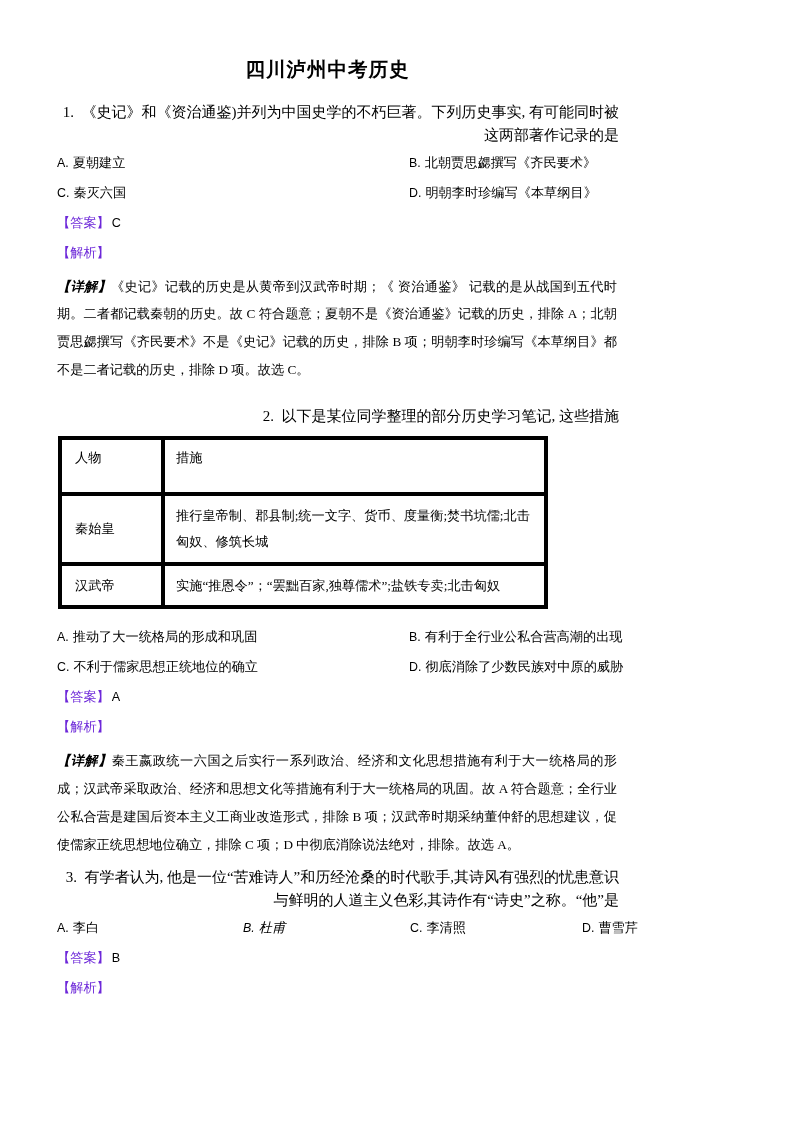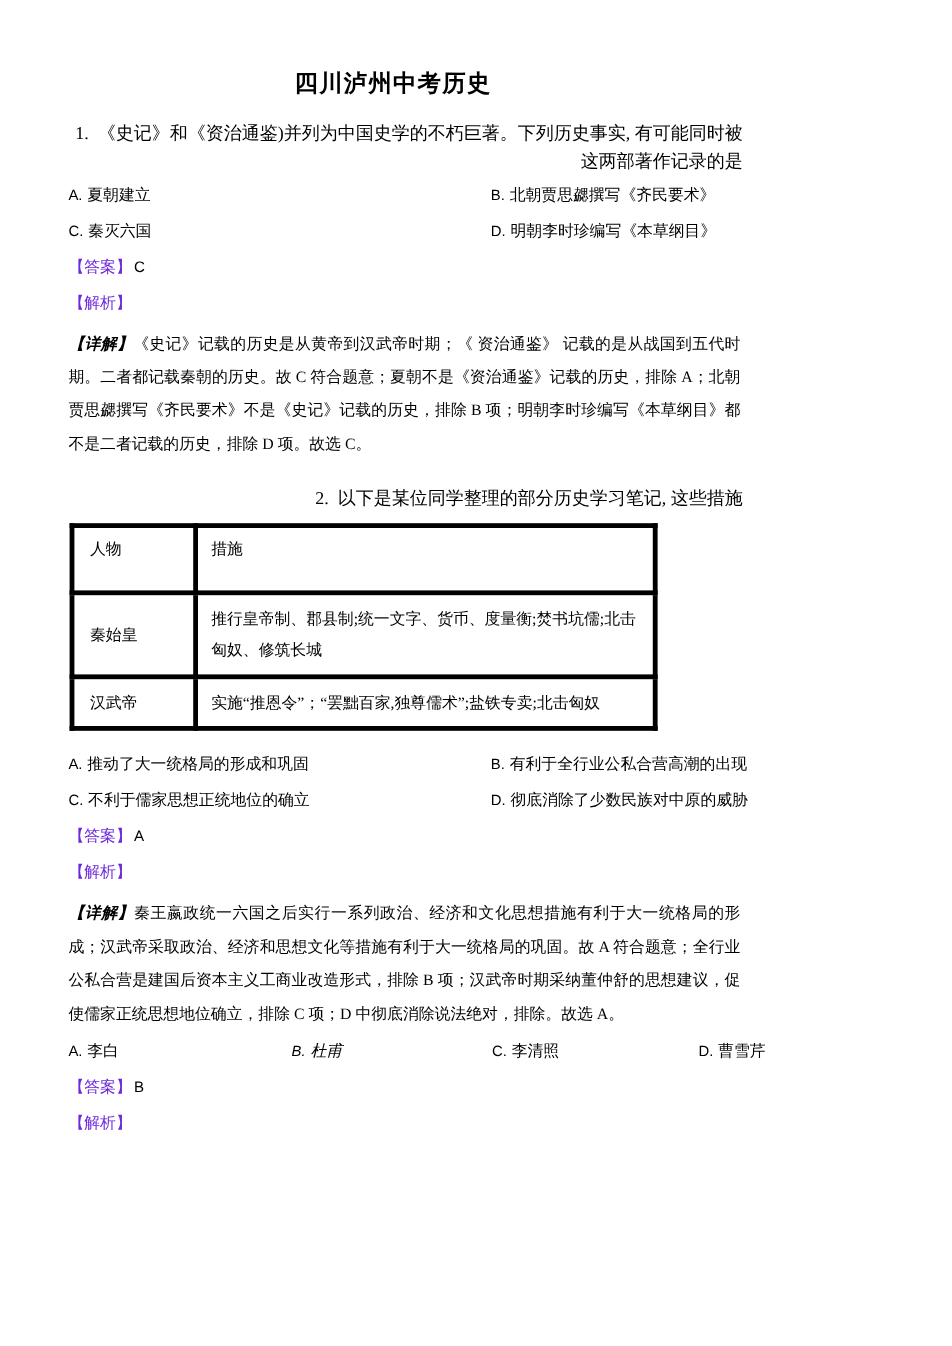--- a/index.html
+++ b/index.html
@@ -191,20 +191,21 @@
     <p class="marker-line"><span class="tag">【答案】</span><span class="ans-letter">A</span></p>
 
     <p class="marker-line"><span class="tag">【解析】</span></p>
 
     <p class="explain"><span class="lead">【详解】</span><span>秦王嬴政统一六国之后实行一系列政治、经济和文化思想措施有利于大一统格局的形成；汉武帝采取政治、经济和思想文化等措施有利于大一统格局的巩固。故 A 符合题意；全行业公私合营是建国后资本主义工商业改造形式，排除 B 项；汉武帝时期采纳董仲舒的思想建议，促使儒家正统思想地位确立，排除 C 项；D 中彻底消除说法绝对，排除。故选 A。</span></p>
   </div>
 
   <div class="spacer-xs"></div>
 
   <div>
+    <p class="q-stem"><span>3.</span>&nbsp;&nbsp;<span>有学者认为, 他是一位“苦难诗人”和历经沧桑的时代歌手,其诗风有强烈的忧患意识与鲜明的人道主义色彩,其诗作有“诗史”之称。“他”是</span></p>
 
     <div class="opts four-col">
       <div class="opt-row">
         <span class="opt col0"><span class="letter">A.</span><span>李白</span></span>
         <span class="opt col1"><span class="letter">B.</span><span>杜甫</span></span>
         <span class="opt col2"><span class="letter">C.</span><span>李清照</span></span>
         <span class="opt col3"><span class="letter">D.</span><span>曹雪芹</span></span>
       </div>
     </div>
 

